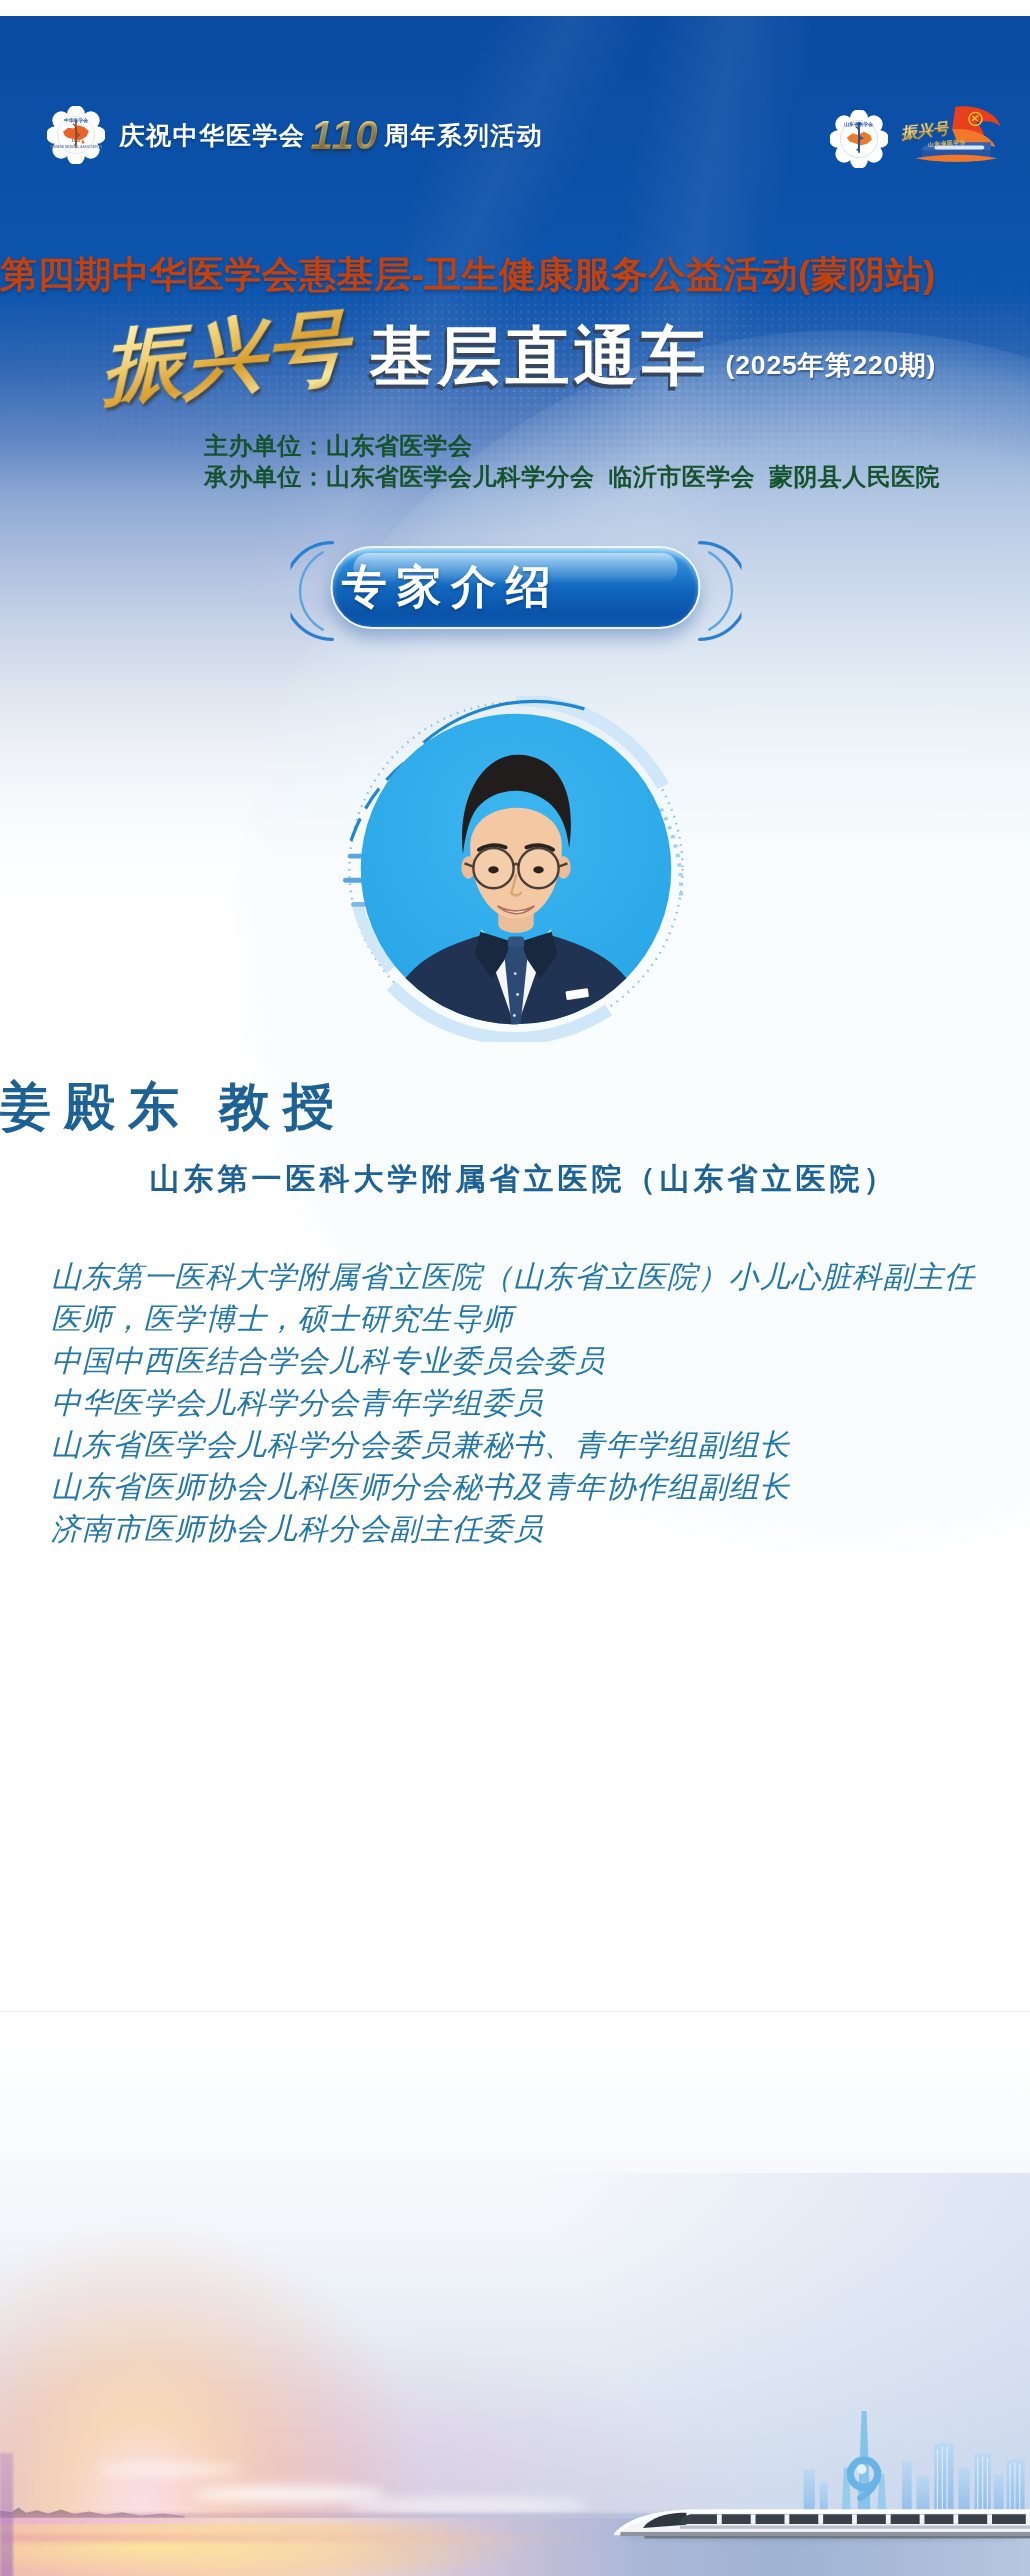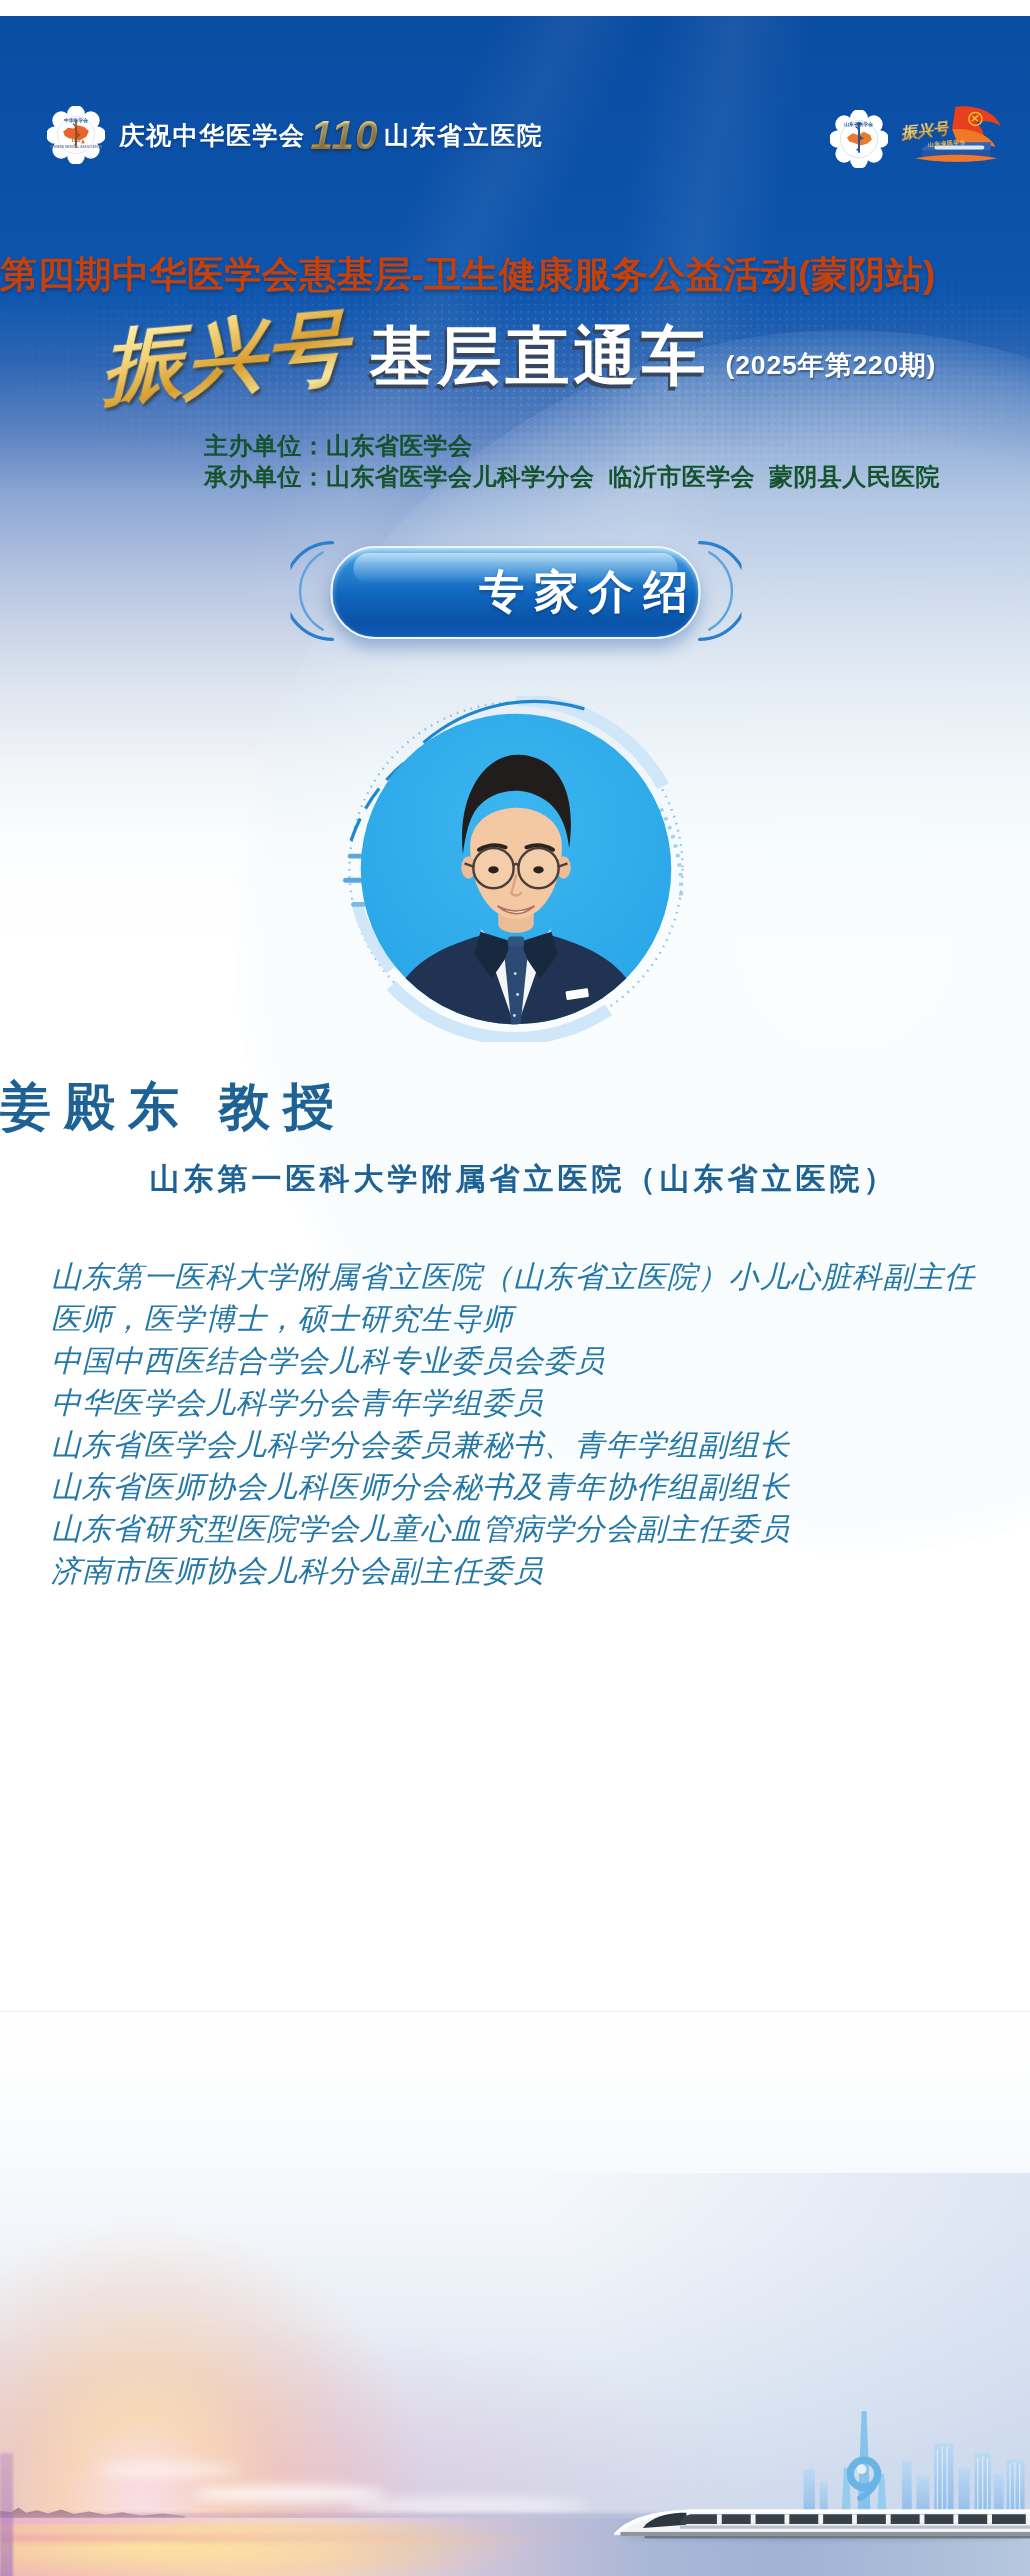--- a/index.html
+++ b/index.html
@@ -72,23 +72,23 @@
     letter-spacing:0.8px; text-shadow:0.8px 1.6px 1.6px rgba(20,40,80,.5); }
 
   
   .organizers { position:absolute; top:414px; left:204px; z-index:5; color:#14532d; font-weight:bold;
     font-size:24px; line-height:31px; letter-spacing:0.4px; }
   .org-value { white-space:pre-wrap; }
 
   
   .badge-wrap { position:absolute; top:525px; left:50%; transform:translateX(-50%); width:451px; height:100px; z-index:6; }
   .badge-arcs { position:absolute; left:0; top:0; }
-  .expert-badge { position:absolute; left:40px; top:4.8px; width:370px; height:93px; border-radius:45px;
+  .expert-badge { position:absolute; left:40px; top:4.8px; width:370px; height:83px; border-radius:45px;
     background:linear-gradient(180deg,#7ec6f2 0%,#2e8dd8 18%,#1166bd 52%,#0a53a9 84%,#0d5cb4 100%);
-    border:2.4px solid #eef6fc; display:flex; align-items:center; justify-content:flex-end;
+    border:2.4px solid #eef6fc; display:flex; align-items:center; justify-content:flex-start;
     box-shadow:0 9.7px 16px rgba(25,85,160,.35), inset 0 2.4px 4.8px rgba(255,255,255,.45); }
   .expert-badge::before { content:""; position:absolute; top:5.6px; left:21px; right:21px; height:31px;
     border-radius:22.5px; background:linear-gradient(180deg, rgba(255,255,255,.55), rgba(255,255,255,0)); }
   .badge-label { position:relative; font-size:45px; font-weight:900; color:#ffffff; letter-spacing:9.7px;
     padding-left:9.7px; text-shadow:0 2.4px 3.2px rgba(8,48,105,.5); }
 
   
   .photo-wrap { position:absolute; top:680px; left:50%; transform:translateX(-50%); width:346px; height:346px; z-index:5; }
 
   
@@ -163,21 +163,21 @@
         <path d="M36,18 L36,52" stroke="#8a4a28" stroke-width="2" fill="none"></path>
         <path d="M32,22 C40,26 32,32 40,36 C32,40 40,46 34,49" stroke="#8a4a28" stroke-width="1.6" fill="none"></path>
       </svg>
       <div class="tiny-cap" style="top:11.3px; font-size:4.8px;">中华医学会</div>
       <div class="tiny-cap" style="top:39px; font-size:3.2px; color:#6a81a8;">CHINESE MEDICAL ASSOCIATION</div>
       <div class="tiny-cap" style="top:32px; font-size:4px; color:#8a4a28;">1915</div>
     </div>
     <div class="anniv-text">
       <span class="anniv-part">庆祝中华医学会</span>
       <span class="anniv-num">110</span>
-      <span class="anniv-part">山东省立医院</span>
+      <span class="anniv-part">周年系列活动</span>
     </div>
   </div>
 
   <div class="logos-right">
     <div class="flower-logo">
       <svg width="58" height="58" viewBox="0 0 72 72">
         <g fill="#ffffff">
           <circle cx="36" cy="10" r="11"></circle>
             <circle cx="54.4" cy="17.6" r="11"></circle>
             <circle cx="62" cy="36" r="11"></circle>
@@ -309,21 +309,20 @@
   </div>
   <div class="expert-affiliation">山东第一医科大学附属省立医院（山东省立医院）</div>
 
   <ul class="bio">
     <li>山东第一医科大学附属省立医院（山东省立医院）小儿心脏科副主任</li>
     <li>医师，医学博士，硕士研究生导师</li>
     <li>中国中西医结合学会儿科专业委员会委员</li>
     <li>中华医学会儿科学分会青年学组委员</li>
     <li>山东省医学会儿科学分会委员兼秘书、青年学组副组长</li>
     <li>山东省医师协会儿科医师分会秘书及青年协作组副组长</li>
-    <li>山东省研究型医院学会儿童心血管病学分会副主任委员</li>
     <li>济南市医师协会儿科分会副主任委员</li>
   </ul>
 
   <div class="bottom-scene">
     <div class="scene-lavender"></div>
     <div class="scene-sun"></div>
     <div class="scene-pink"></div>
     <div class="scene-cloud" style="left:193px; top:473px; width:193px; height:17.7px;"></div>
     <div class="scene-cloud" style="left:346px; top:486px; width:242px; height:14.5px; opacity:.8;"></div>
     <div class="scene-cloud" style="left:97px; top:451px; width:145px; height:13px; opacity:.7;"></div>

